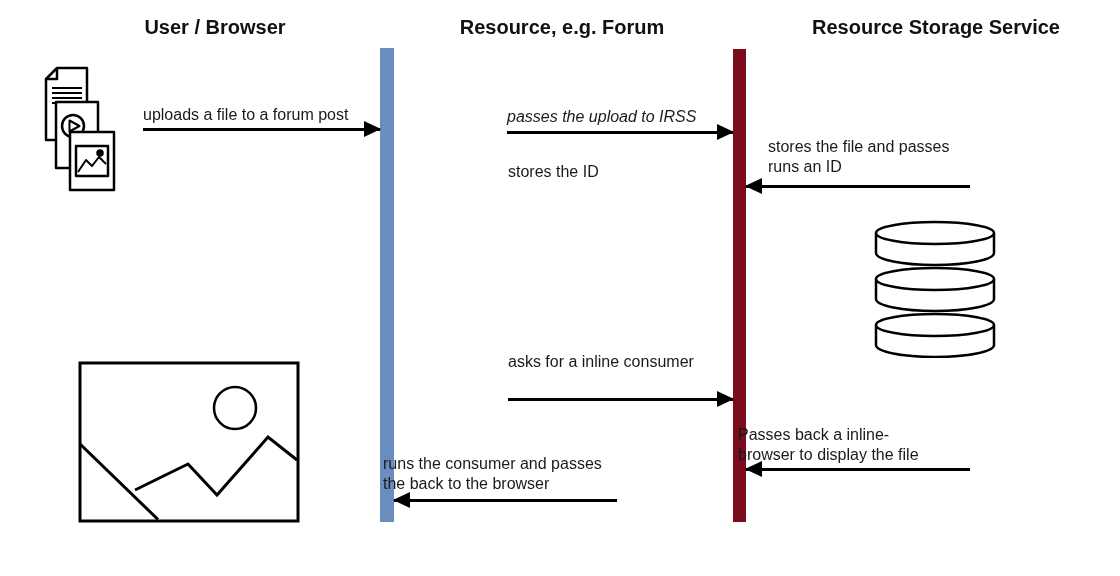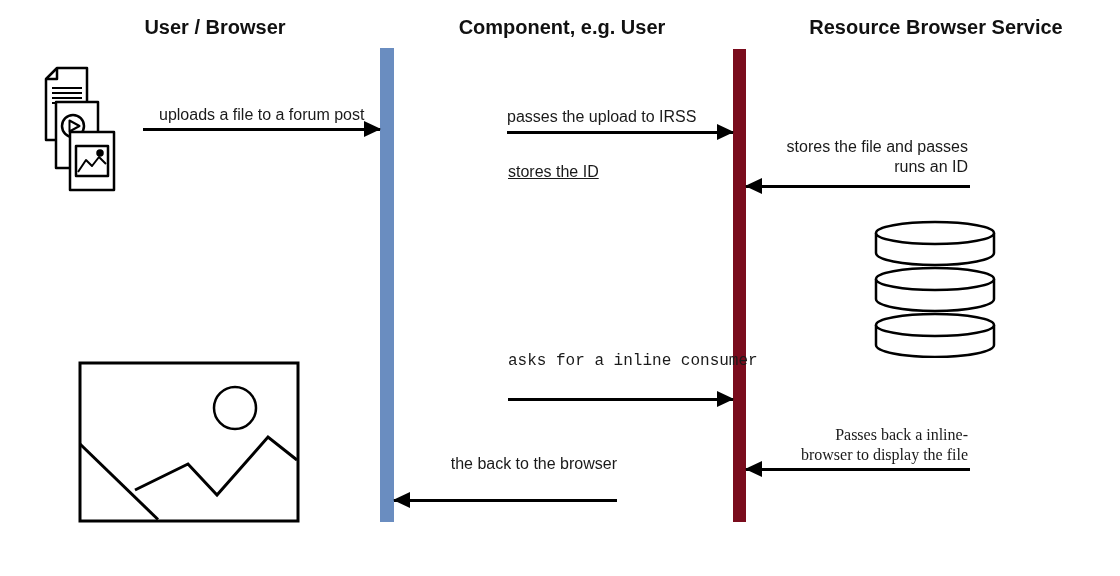--- a/index.html
+++ b/index.html
@@ -13,21 +13,21 @@
     position:absolute;top:15px;text-align:center;
     font-weight:bold;font-size:20px;line-height:25px;color:#111;
   }
   .lifeline{position:absolute;top:48px;height:474px;}
   .lifeline.component{left:380px;width:14px;background:#6A8DC0;}
   .lifeline.irss{left:733px;width:13px;background:#7A0C1D;top:49px;height:473px;}
   .msg-label{
     position:absolute;font-size:16px;line-height:19.5px;color:#1a1a1a;
     white-space:nowrap;
   }
-  .msg-label.right-al{text-align:right;}
+  .msg-label.right-al{text-align:left;}
   .arrow{position:absolute;height:0;border-top:3px solid #000;}
   .arrow .head{position:absolute;width:0;height:0;border-style:solid;top:-10px;}
   .arrow.dir-right .head{
     right:-1px;
     border-width:8.5px 0 8.5px 17px;
     border-color:transparent transparent transparent #000;
   }
   .arrow.dir-left .head{
     left:-1px;
     border-width:8.5px 17px 8.5px 0;
@@ -35,24 +35,24 @@
   }
   .icon-svg{position:absolute;}
 </style>
 </head>
 <body>
 
 <div class="canvas">
 
   <div class="actor-header" style="left:105px;width:220px;">User / Browser</div>
 
-  <div class="actor-header" style="left:457px;width:210px;">Component, e.g. User</div>
+  <div class="actor-header" style="left:457px;width:210px;">Resource, e.g. Forum</div>
 
   <div class="actor-header" style="left:808px;width:256px;">
-    <div>Resource Browser Service</div>
+    <div>Resource Storage Service</div>
   </div>
 
   <div class="lifeline component"></div>
   <div class="lifeline irss"></div>
 
   <svg class="icon-svg" style="left:40px;top:64px;" width="80" height="130" viewBox="0 0 80 130">
     <g fill="#ffffff" stroke="#000000" stroke-width="2.5" stroke-linejoin="round">
       <path d="M17,4 L47,4 L47,76 L6,76 L6,15 Z"></path>
       <path d="M17,4 L17,15 L6,15" fill="none"></path>
       <path d="M12,24 H42 M12,29 H42 M12,34 H42 M12,39 H42" fill="none" stroke-width="2.2"></path>
@@ -79,55 +79,56 @@
 
   <svg class="icon-svg" style="left:78px;top:361px;" width="222" height="164" viewBox="0 0 222 164">
     <g fill="none" stroke="#000000">
       <rect x="2" y="2" width="218" height="158" stroke-width="3" fill="#ffffff"></rect>
       <circle cx="157" cy="47" r="21" stroke-width="2.5"></circle>
       <path d="M2,83 L80,158.5" stroke-width="3"></path>
       <path d="M57,129 L110,103 L139,134 L190,76 L219,99" stroke-width="3"></path>
     </g>
   </svg>
 
-  <div class="msg-label" style="left:143px;top:105px;margin-left:16px;">uploads a file to a forum post</div>
+  <div class="msg-label" style="left:143px;top:105px;">uploads a file to a forum post</div>
   <div class="arrow dir-right" style="left:143px;top:128px;width:237px;">
     <span class="head"></span>
   </div>
 
-  <div class="msg-label" style="left:507px;top:107px;">passes the upload to IRSS</div>
+  <div class="msg-label" style="left:507px;top:107px;font-style:italic;">passes the upload to IRSS</div>
   <div class="arrow dir-right" style="left:507px;top:131px;width:226px;">
     <span class="head"></span>
   </div>
 
   <div class="msg-label right-al" style="left:768px;top:137px;width:200px;">
     <div>stores the file and passes</div>
     <div>runs an ID</div>
   </div>
   <div class="arrow dir-left" style="left:746px;top:185px;width:224px;">
     <span class="head"></span>
   </div>
 
-  <div class="msg-label" style="left:508px;top:162px;text-decoration:underline;">stores the ID</div>
+  <div class="msg-label" style="left:508px;top:162px;">stores the ID</div>
 
-  <div class="msg-label" style="left:508px;top:352px;font-family:Liberation Mono, monospace;">
+  <div class="msg-label" style="left:508px;top:352px;">
     <div>asks for a inline consumer</div>
   </div>
   <div class="arrow dir-right" style="left:508px;top:398px;width:225px;">
     <span class="head"></span>
   </div>
 
-  <div class="msg-label right-al" style="left:738px;top:425px;width:230px;font-family:Liberation Serif, serif;">
+  <div class="msg-label right-al" style="left:738px;top:425px;width:230px;">
     <div>Passes back a inline-</div>
     <div>browser to display the file</div>
   </div>
   <div class="arrow dir-left" style="left:746px;top:468px;width:224px;">
     <span class="head"></span>
   </div>
 
   <div class="msg-label right-al" style="left:383px;top:454px;width:234px;">
+    <div>runs the consumer and passes</div>
     <div>the back to the browser</div>
   </div>
   <div class="arrow dir-left" style="left:394px;top:499px;width:223px;">
     <span class="head"></span>
   </div>
 
 </div>
 
 </body></html>

